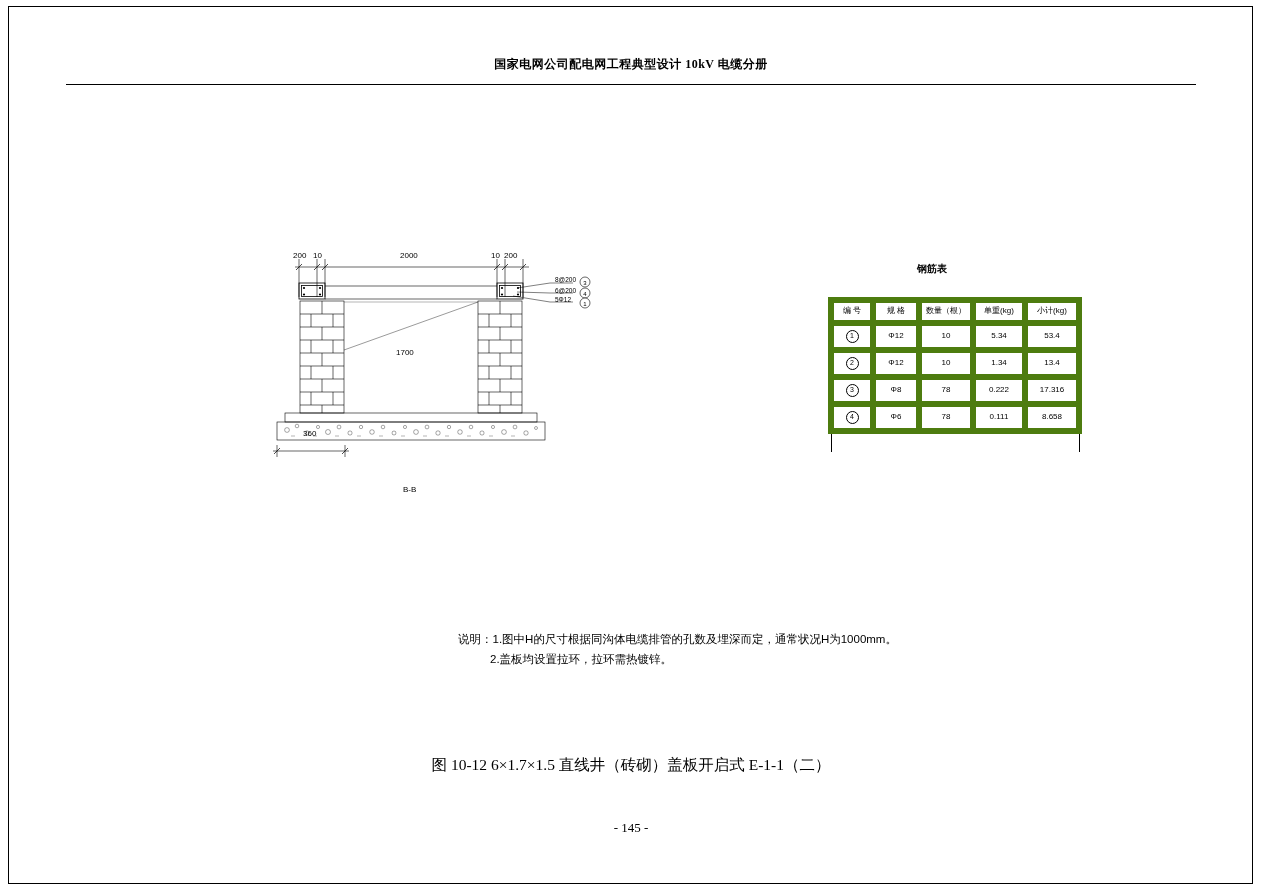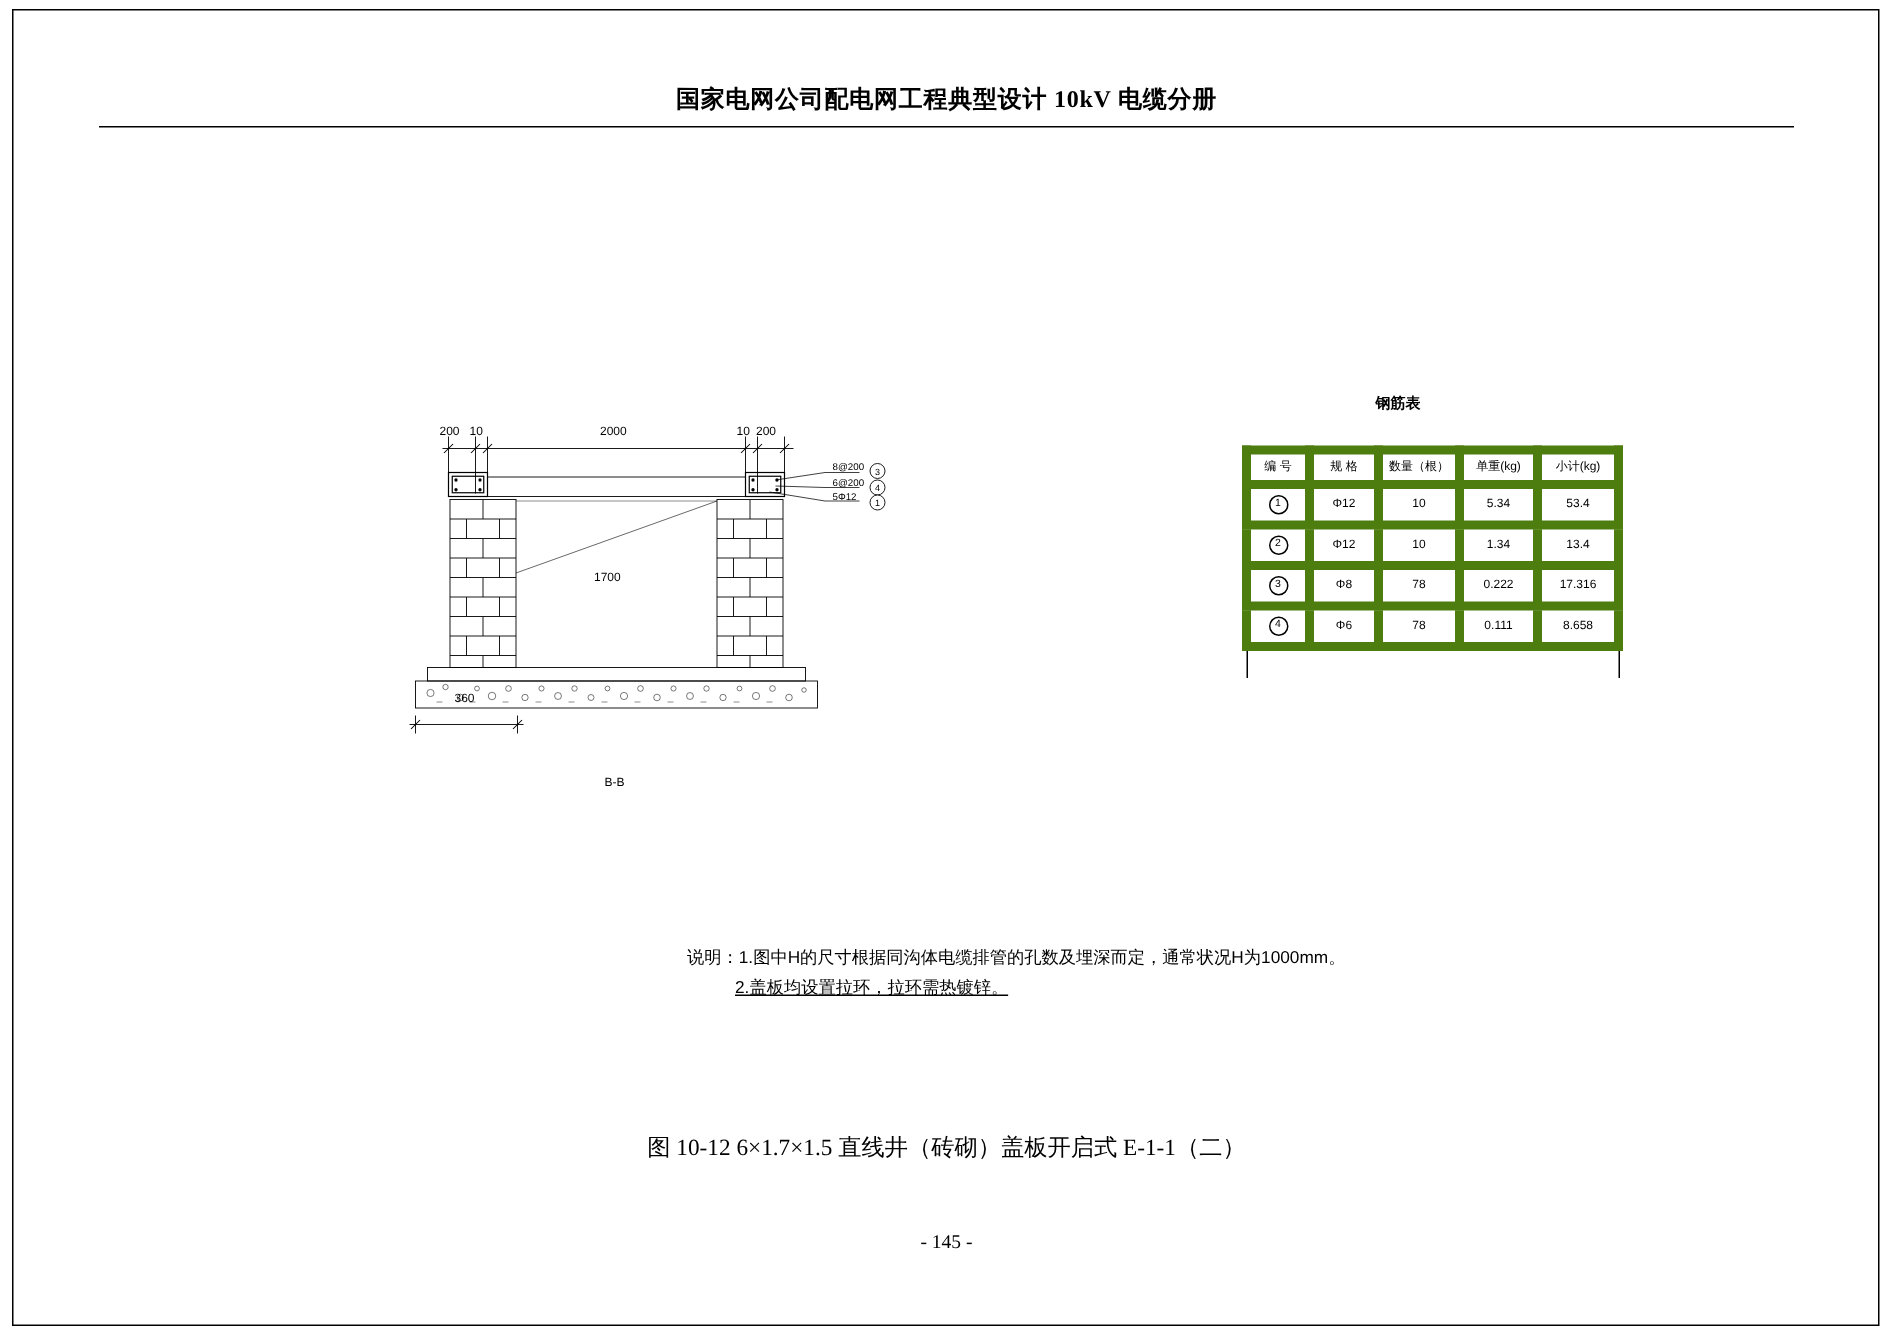--- a/index.html
+++ b/index.html
@@ -31,40 +31,39 @@
     border: 1px solid #000;
     box-sizing: border-box;
   }
   
   .doc-header {
     position: absolute;
     left: 0;
     top: 56px;
     width: 1262px;
     text-align: center;
-    font-size: 16px;
+    font-size: 12px;
     font-weight: bold;
     letter-spacing: 0.5px;
   }
   .header-rule {
     position: absolute;
     left: 66px;
     top: 84px;
     width: 1130px;
     height: 0;
     border-top: 1px solid #000;
   }
   
   .drawing {
     position: absolute;
     left: 255px;
     top: 245px;
     width: 360px;
     height: 270px;
-    margin-top: 32px;
   }
   .lbl {
     position: absolute;
     font-family: "Liberation Sans", sans-serif;
     font-size: 8px;
     white-space: nowrap;
     color: #000;
   }
   .lbl-sm {
     position: absolute;
@@ -125,21 +124,21 @@
   
   .notes {
     position: absolute;
     left: 458px;
     top: 630px;
     width: 520px;
     font-size: 11.5px;
     line-height: 1.7;
     font-family: "Liberation Sans", sans-serif;
   }
-  .notes .ln2 { padding-left: 32px; text-decoration: underline; }
+  .notes .ln2 { padding-left: 32px; }
   
   .caption {
     position: absolute;
     left: 0;
     top: 755px;
     width: 1262px;
     text-align: center;
     font-size: 15.5px;
     font-family: "Liberation Serif", serif;
   }

